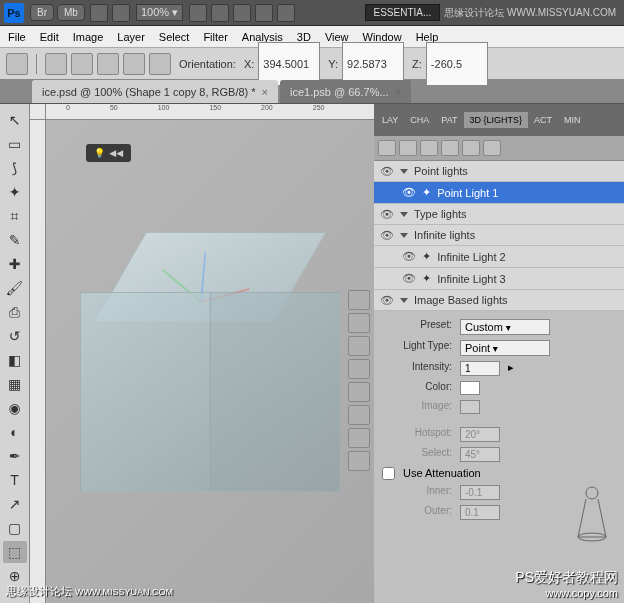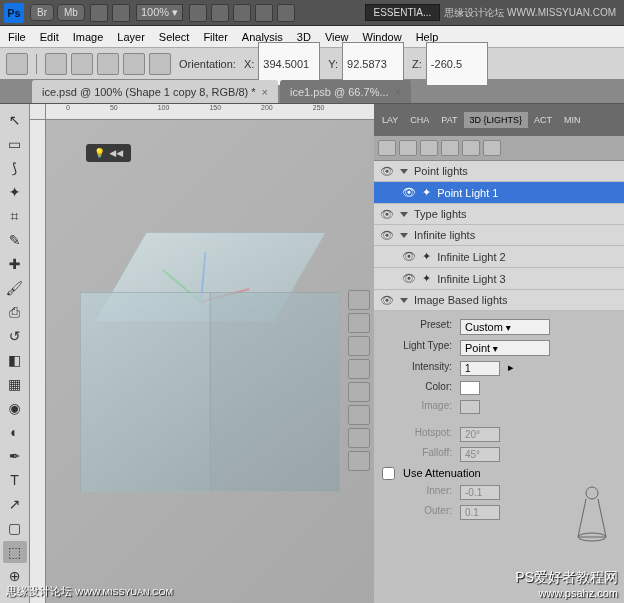--- a/index.html
+++ b/index.html
@@ -269,21 +269,21 @@
       <div class="prop-row">
           <span class="prop-label dim">Image:</span>
           <div class="swatch" style="background:#ccc"></div>
         </div>
       <div style="height:8px"></div>
       <div class="prop-row">
           <span class="prop-label dim">Hotspot:</span>
           <input class="prop-input dim" value="20°" style="">
         </div>
       <div class="prop-row">
-          <span class="prop-label dim">Falloff:</span>
+          <span class="prop-label dim">Select:</span>
           <input class="prop-input dim" value="45°" style="">
         </div>
       <div class="prop-row">
           <input type="checkbox" style="">
           <span>Use Attenuation</span>
         </div>
       <div class="prop-row">
           <span class="prop-label dim">Inner:</span>
           <input class="prop-input dim" value="-0.1" style="">
         </div>
@@ -294,13 +294,13 @@
       <svg class="light-diagram" viewBox="0 0 40 60">
           <circle cx="20" cy="10" r="6" fill="none" stroke="#666"></circle>
           <path d="M14 16 L6 54 L34 54 L26 16" fill="none" stroke="#666"></path>
           <ellipse cx="20" cy="54" rx="14" ry="4" fill="none" stroke="#666"></ellipse>
         </svg>
     </div>
   </div>
 </div>
 
 <div class="watermark wm-left"><span>思缘设计论坛</span> <span style="font-size:9px">WWW.MISSYUAN.COM</span></div>
-<div class="watermark wm-right"><span style="font-size:14px">PS爱好者教程网</span><br><span>www.psahz.com</span></div>
+<div class="watermark wm-right"><span style="font-size:14px">PS爱好者教程网</span><br><span>www.copy.com</span></div>
 
 </body></html>

